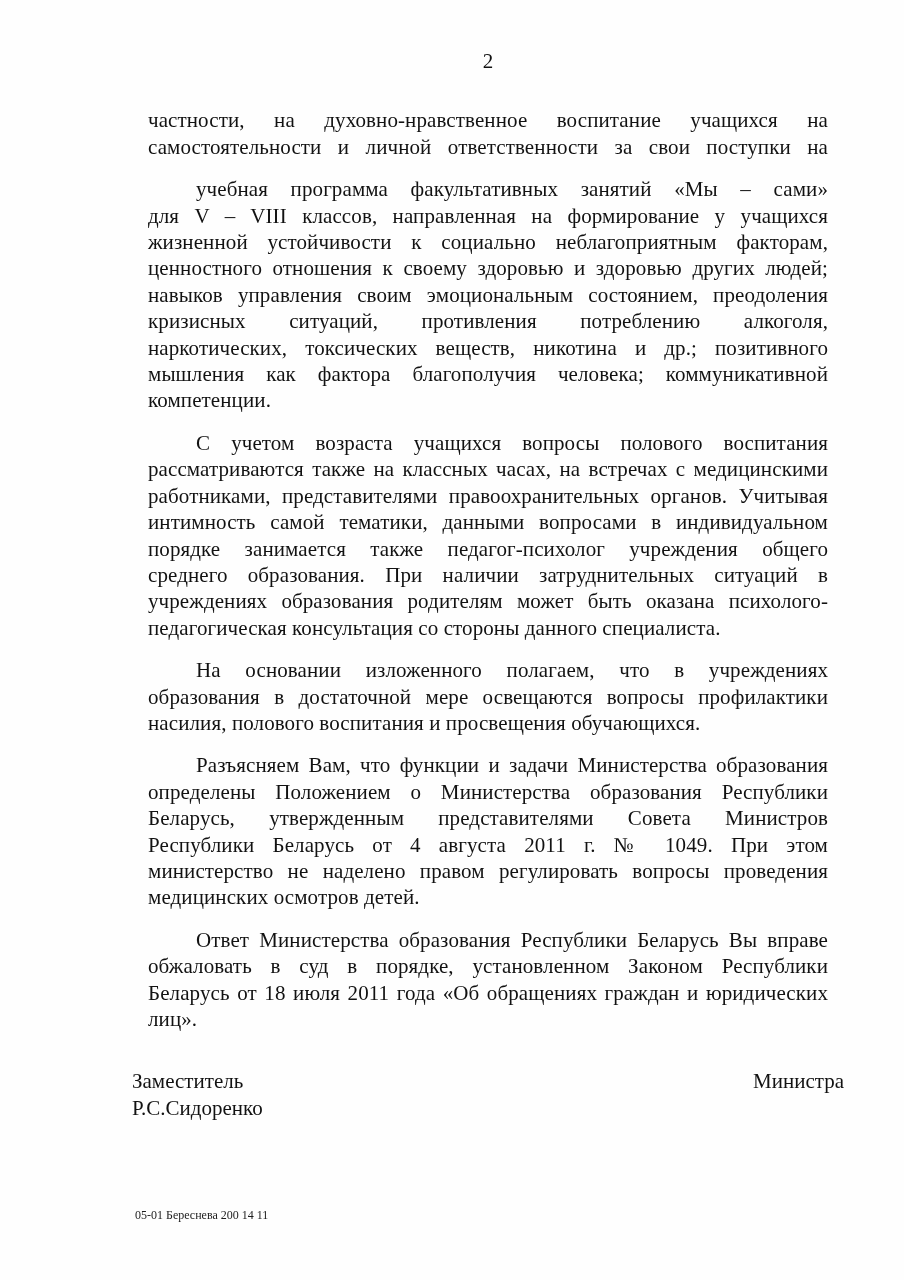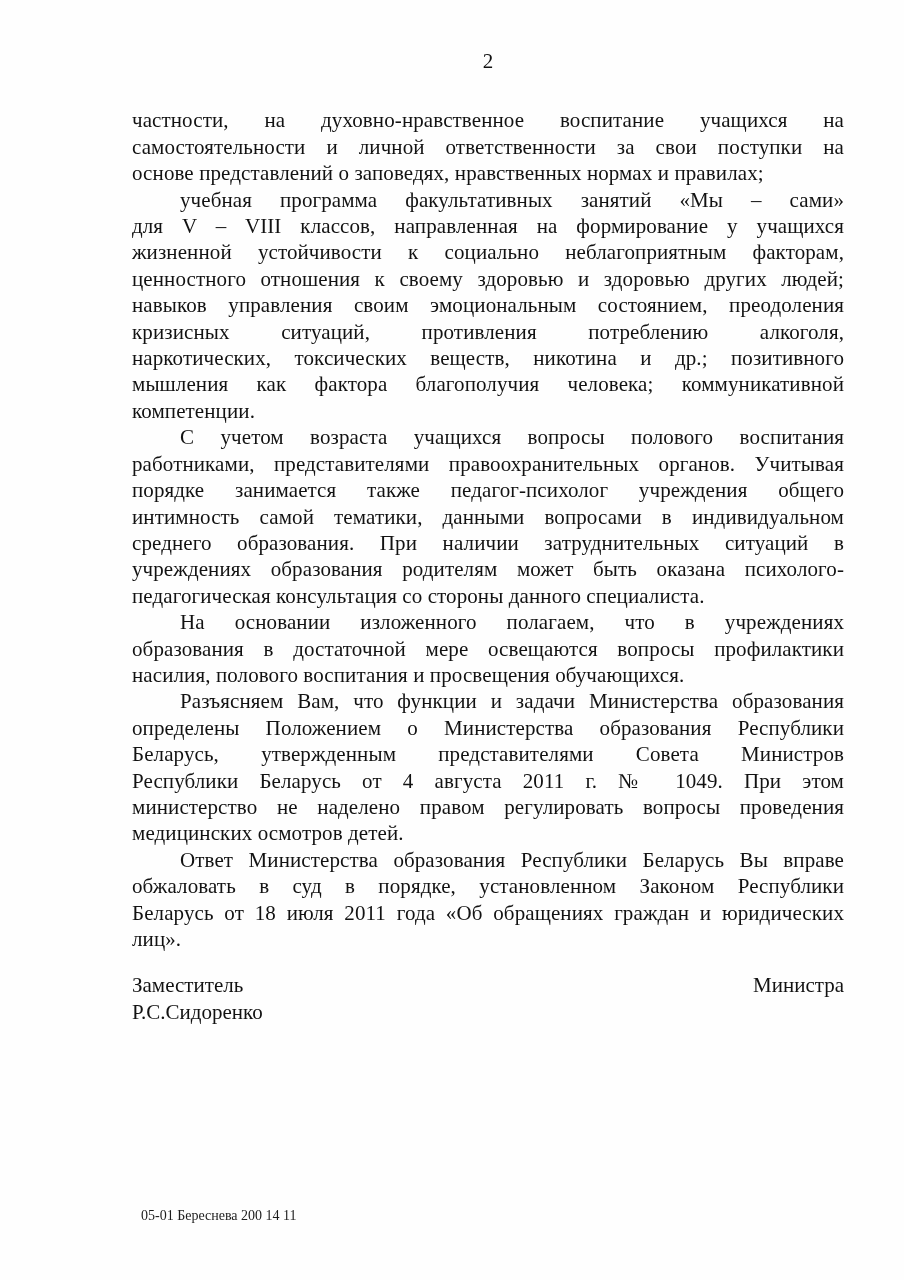--- a/index.html
+++ b/index.html
@@ -22,82 +22,82 @@
     top: 48px;
     width: 712px;
   }
   .page-number {
     text-align: center;
     font-size: 21px;
     line-height: 26.4px;
     margin-bottom: 33px;
   }
   .paragraph {
-    margin: 0;
+    margin: 16px;
   }
   .line {
     font-size: 21px;
     line-height: 26.4px;
     text-align: justify;
     text-align-last: justify;
     letter-spacing: 0.1px;
   }
   .line.last {
     text-align-last: left;
   }
   .line.indent {
     text-indent: 48px;
   }
   .signature {
-    margin-top: 20px;
+    margin-top: 36px;
     font-size: 21px;
     line-height: 26.4px;
   }
   .sig-row {
     display: flex;
     justify-content: space-between;
   }
   .footer {
     position: absolute;
-    left: 141px;
+    left: 135px;
     top: 1206px;
-    font-size: 14px;
+    font-size: 12px;
     line-height: 19px;
     color: #1c1c1c;
   }
 </style>
 </head>
 <body>
 
 <div class="page">
   <div class="content">
     <div class="page-number">2</div>
 
     <div>
         <div class="paragraph">
           <div class="line">частности, на духовно-нравственное воспитание учащихся на</div>
           <div class="line">самостоятельности и личной ответственности за свои поступки на</div>
-          <div class="line last">основе представлений о заповедях, нравственных нормах и правилах;</div>
         </div>
         <div class="paragraph">
           <div class="line indent">учебная программа факультативных занятий «Мы – сами»</div>
           <div class="line">для V – VIII классов, направленная на формирование у учащихся</div>
           <div class="line">жизненной устойчивости к социально неблагоприятным факторам,</div>
           <div class="line">ценностного отношения к своему здоровью и здоровью других людей;</div>
           <div class="line">навыков управления своим эмоциональным состоянием, преодоления</div>
           <div class="line">кризисных ситуаций, противления потреблению алкоголя,</div>
           <div class="line">наркотических, токсических веществ, никотина и др.; позитивного</div>
           <div class="line">мышления как фактора благополучия человека; коммуникативной</div>
           <div class="line last">компетенции.</div>
         </div>
         <div class="paragraph">
           <div class="line indent">С учетом возраста учащихся вопросы полового воспитания</div>
+          <div class="line">рассматриваются также на классных часах, на встречах с медицинскими</div>
           <div class="line">работниками, представителями правоохранительных органов. Учитывая</div>
+          <div class="line">интимность самой тематики, данными вопросами в индивидуальном</div>
           <div class="line">порядке занимается также педагог-психолог учреждения общего</div>
-          <div class="line">интимность самой тематики, данными вопросами в индивидуальном</div>
           <div class="line">среднего образования. При наличии затруднительных ситуаций в</div>
           <div class="line">учреждениях образования родителям может быть оказана психолого-</div>
           <div class="line last">педагогическая консультация со стороны данного специалиста.</div>
         </div>
         <div class="paragraph">
           <div class="line indent">На основании изложенного полагаем, что в учреждениях</div>
           <div class="line">образования в достаточной мере освещаются вопросы профилактики</div>
           <div class="line last">насилия, полового воспитания и просвещения обучающихся.</div>
         </div>
         <div class="paragraph">

